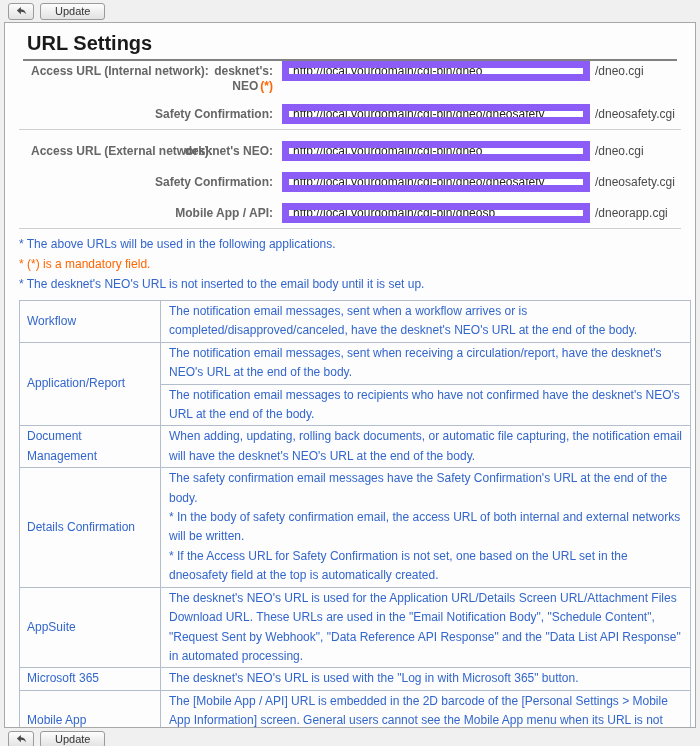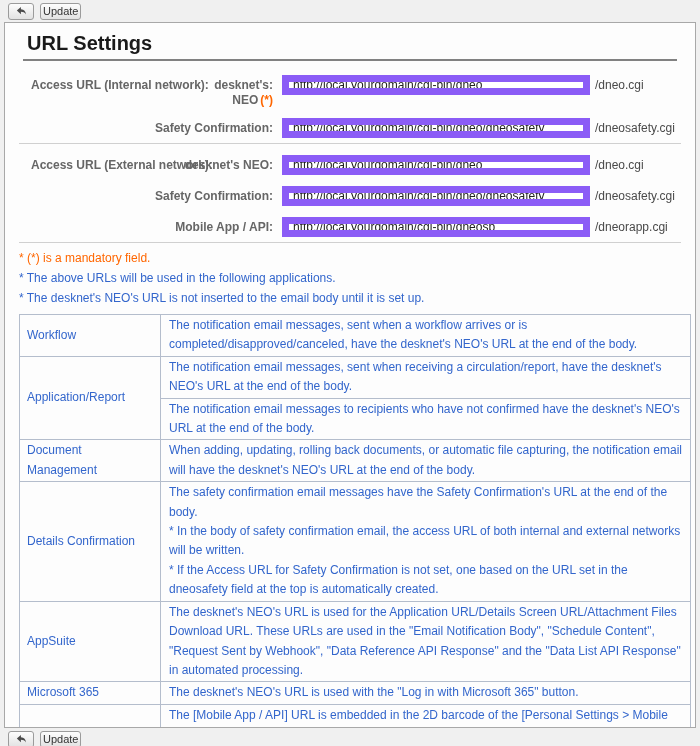--- a/index.html
+++ b/index.html
@@ -11,33 +11,33 @@
     color: #333;
     overflow: hidden;
   }
   
   .toolbar { display: flex; align-items: center; gap: 6px; padding: 3px 0 3px 8px; height: 22px; }
   .btn {
     display: inline-flex; align-items: center; justify-content: center;
     height: 17px; border: 1px solid #9b9b9b; border-radius: 3px;
     background: linear-gradient(#fdfdfd, #e2e2e2);
     color: #333; font-size: 11px; font-family: "Liberation Sans", sans-serif;
-    cursor: pointer; padding: 0 2px; white-space: nowrap;
+    cursor: pointer; padding: 0 14px; white-space: nowrap;
   }
   .btn.icon-btn { width: 26px; padding: 0; }
   .btn svg { display: block; }
   
   .panel {
     margin: 0 4px; background: #fdfdfd; border: 1px solid #a8a8a8;
     height: 706px; overflow: hidden;
   }
   .page-title { margin: 9px 20px 0 22px; font-size: 20px; font-weight: bold; color: #1a1a1a; }
   .title-rule { margin: 4px 18px 0 18px; border-bottom: 2px solid #818181; }
   
-  .form-area { margin-top: 14px; }
+  .form-area { }
   .form-row { position: relative; padding-left: 150px; margin-bottom: 11px; min-height: 19px; }
   .group-label {
     position: absolute; left: 26px; top: 3px; white-space: nowrap;
     color: #666; font-weight: bold;
   }
   .field-label {
     display: inline-block; width: 118px; text-align: right; vertical-align: top;
     padding-top: 3px; color: #666; font-weight: bold; line-height: 15px;
   }
   .req { color: #ff6600; font-weight: bold; margin-left: 2px; }
@@ -100,22 +100,22 @@
     </div>
 
     <div class="form-row" style="margin-bottom:5px;">
       <span class="field-label">Mobile App / API:</span><input class="url-input" value="http://local.yourdomain/cgi-bin/dneosp" style=""><span class="suffix">/dneorapp.cgi</span>
     </div>
 
     <div class="divider" style="margin-bottom:0;"></div>
   </div>
 
   <div class="notes">
+    <div class="note blue">* The above URLs will be used in the following applications.</div>
     <div class="note orange">* (*) is a mandatory field.</div>
-    <div class="note blue">* The above URLs will be used in the following applications.</div>
     <div class="note blue">* The desknet's NEO's URL is not inserted to the email body until it is set up.</div>
   </div>
 
   <table class="apps">
     <tbody>
         <tr>
           <td class="name" rowspan="1">Workflow</td>
           <td class="desc">
             <div>The notification email messages, sent when a workflow arrives or is completed/disapproved/canceled, have the desknet's NEO's URL at the end of the body.</div>
           </td>

